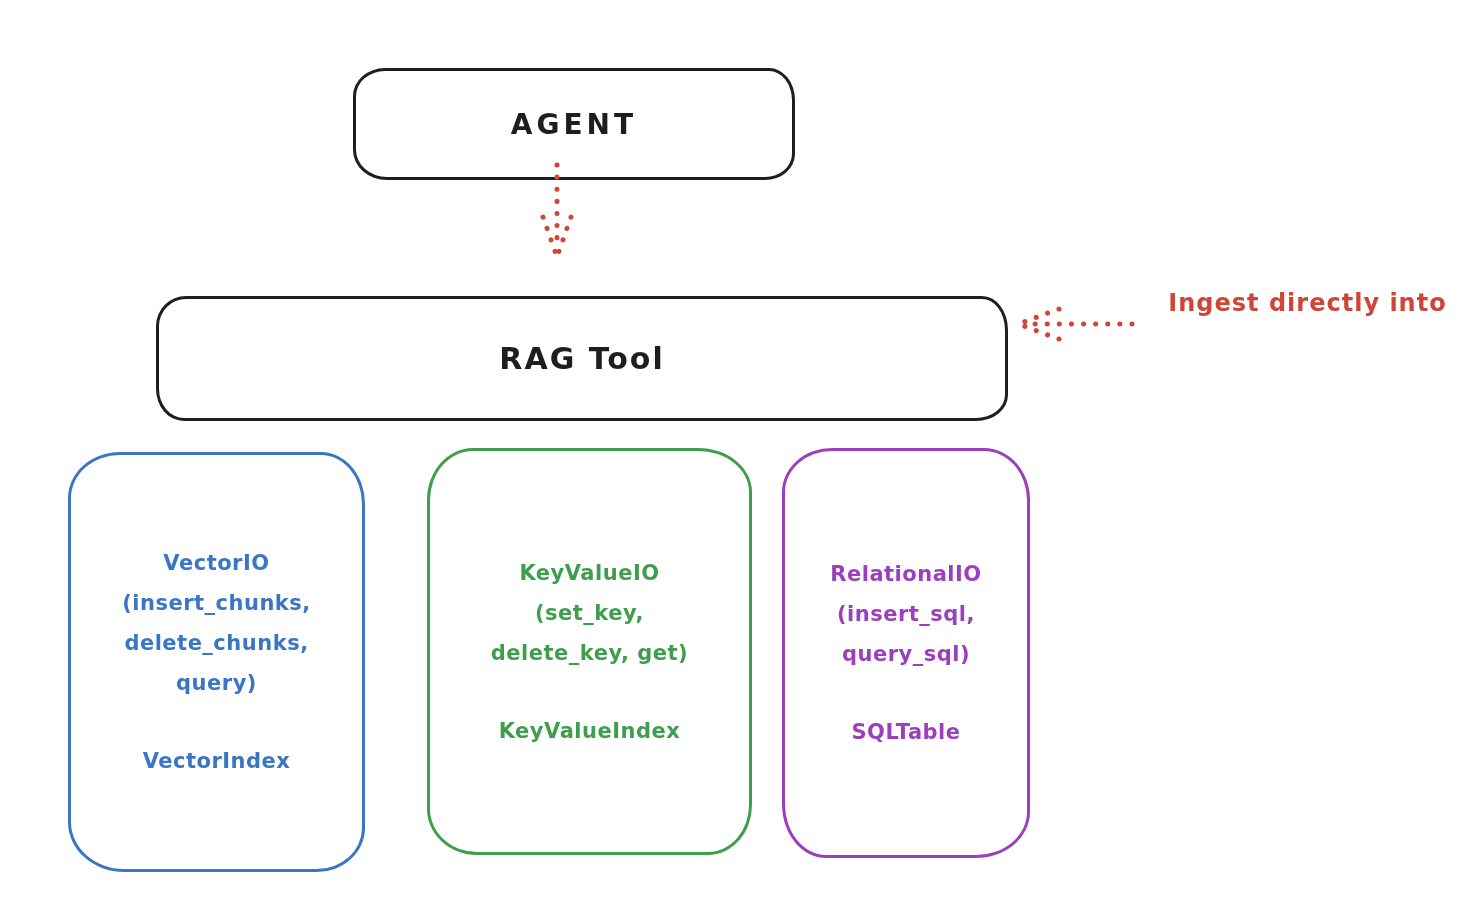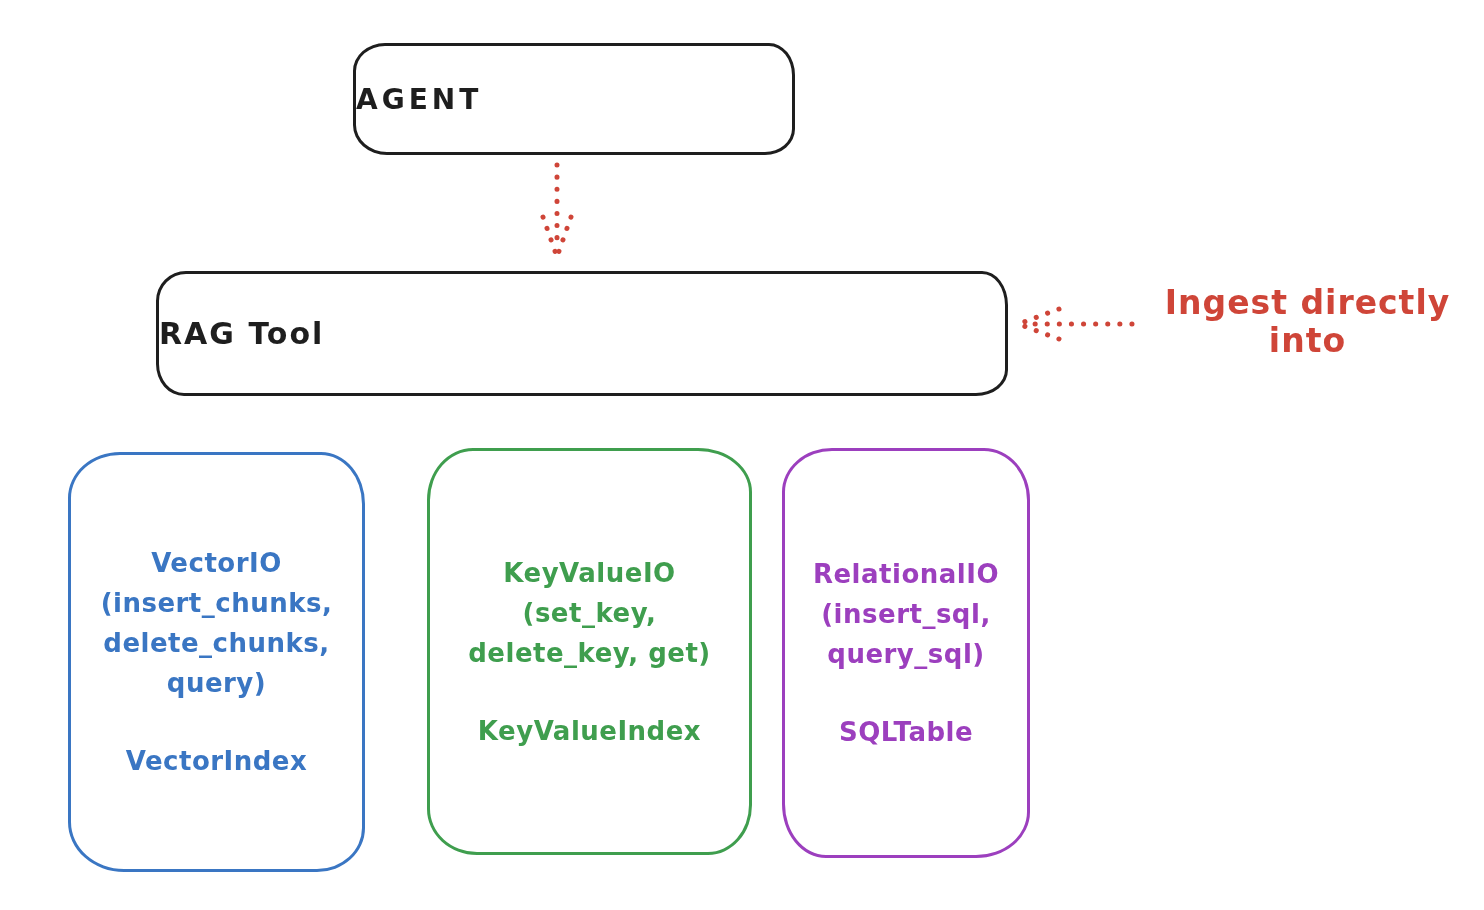--- a/index.html
+++ b/index.html
@@ -10,53 +10,54 @@
   }
   .canvas {
     position: relative;
     width: 1484px; height: 910px;
     background: #ffffff;
   }
   .node {
     position: absolute;
     border: 3.5px solid #1e1e1e;
     background: #ffffff;
-    display: flex; align-items: center; justify-content: flex-start;
+    display: flex; align-items: center; justify-content: center;
     color: #1e1e1e;
     font-weight: 700;
+    margin-top: 25px;
   }
   .agent-box {
     left: 353px; top: 43px; width: 442px; height: 112px;
     border-radius: 32px 26px 30px 34px / 28px 32px 26px 30px;
     font-size: 28px; letter-spacing: 4px;
   }
   .rag-box {
     left: 156px; top: 271px; width: 852px; height: 125px;
     border-radius: 30px 26px 32px 28px / 30px 34px 26px 32px;
     font-size: 30px; letter-spacing: 2px;
   }
   .arrow-svg { position: absolute; }
   .arrow-v { left: 524px; top: 160px; }
   .arrow-h { left: 1008px; top: 300px; }
   .annotation {
     position: absolute;
     left: 1135px; top: 284px; width: 345px;
     color: #cf4538;
-    font-size: 33px; font-weight: 700;
+    font-size: 24px; font-weight: 700;
     line-height: 38px; text-align: center;
     letter-spacing: 1px;
   }
   .store-box {
     position: absolute;
     background: #ffffff;
     border-width: 3.5px; border-style: solid;
     display: flex; flex-direction: column;
     align-items: center; justify-content: center;
     text-align: center;
-    font-size: 26px; font-weight: 700;
+    font-size: 21px; font-weight: 700;
     line-height: 40px; letter-spacing: 0.5px;
   }
   .store-vector {
     left: 68px; top: 452px; width: 297px; height: 420px;
     border-color: #3a76c3; color: #3a76c3;
     border-radius: 52px 44px 48px 56px / 46px 52px 44px 50px;
   }
   .store-keyvalue {
     left: 427px; top: 448px; width: 325px; height: 407px;
     border-color: #3f9e4e; color: #3f9e4e;

